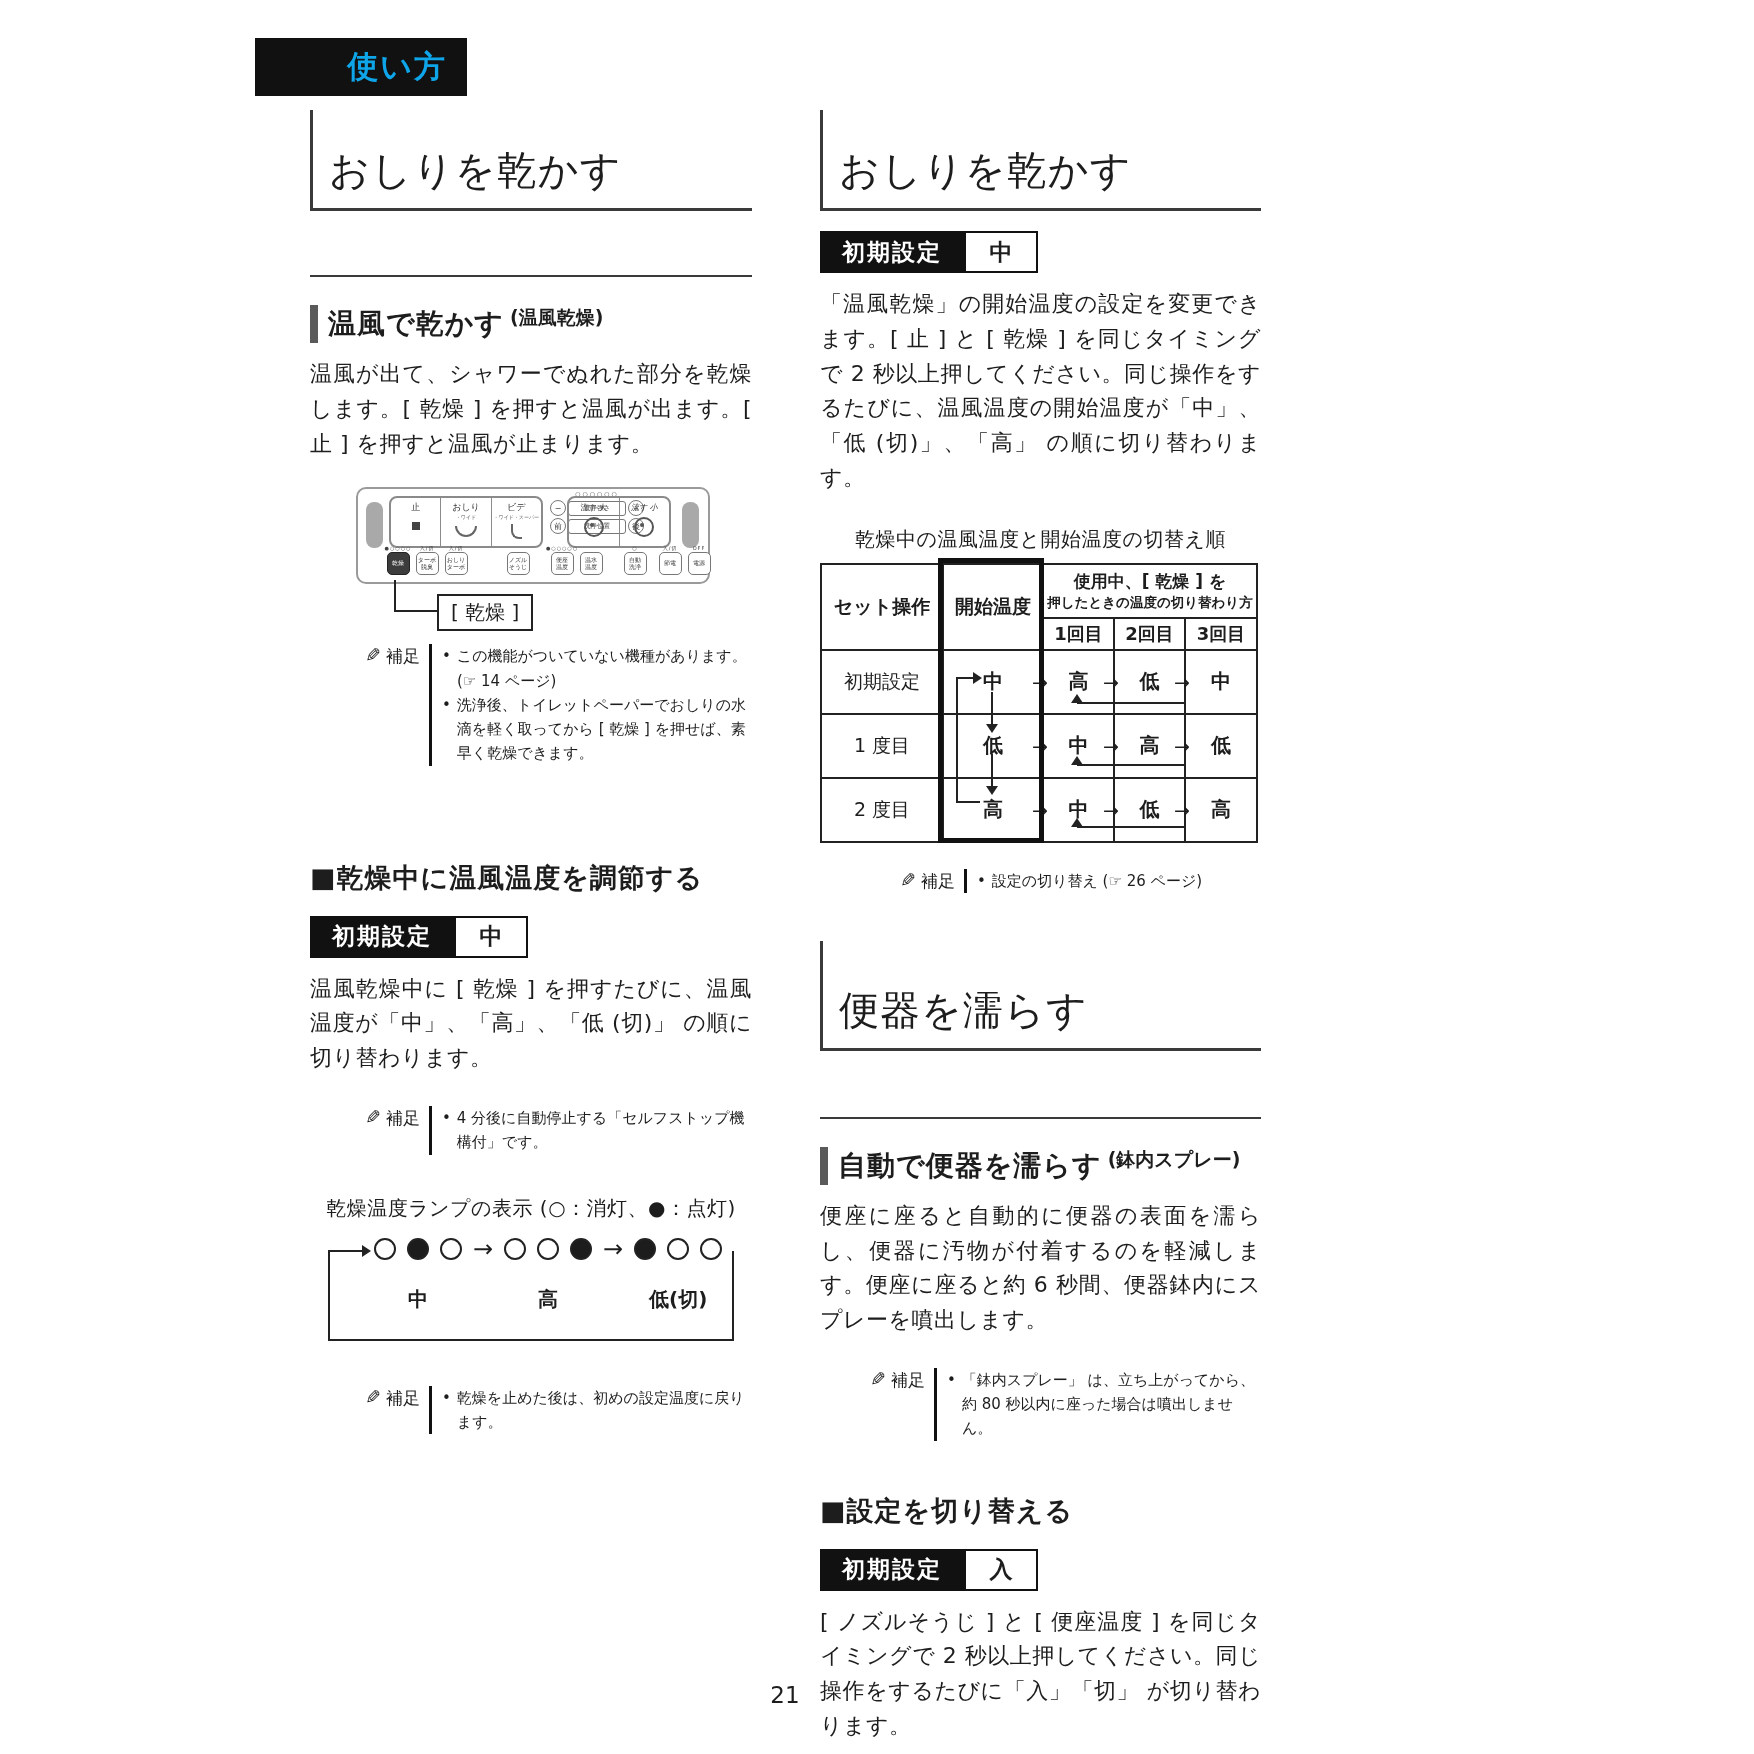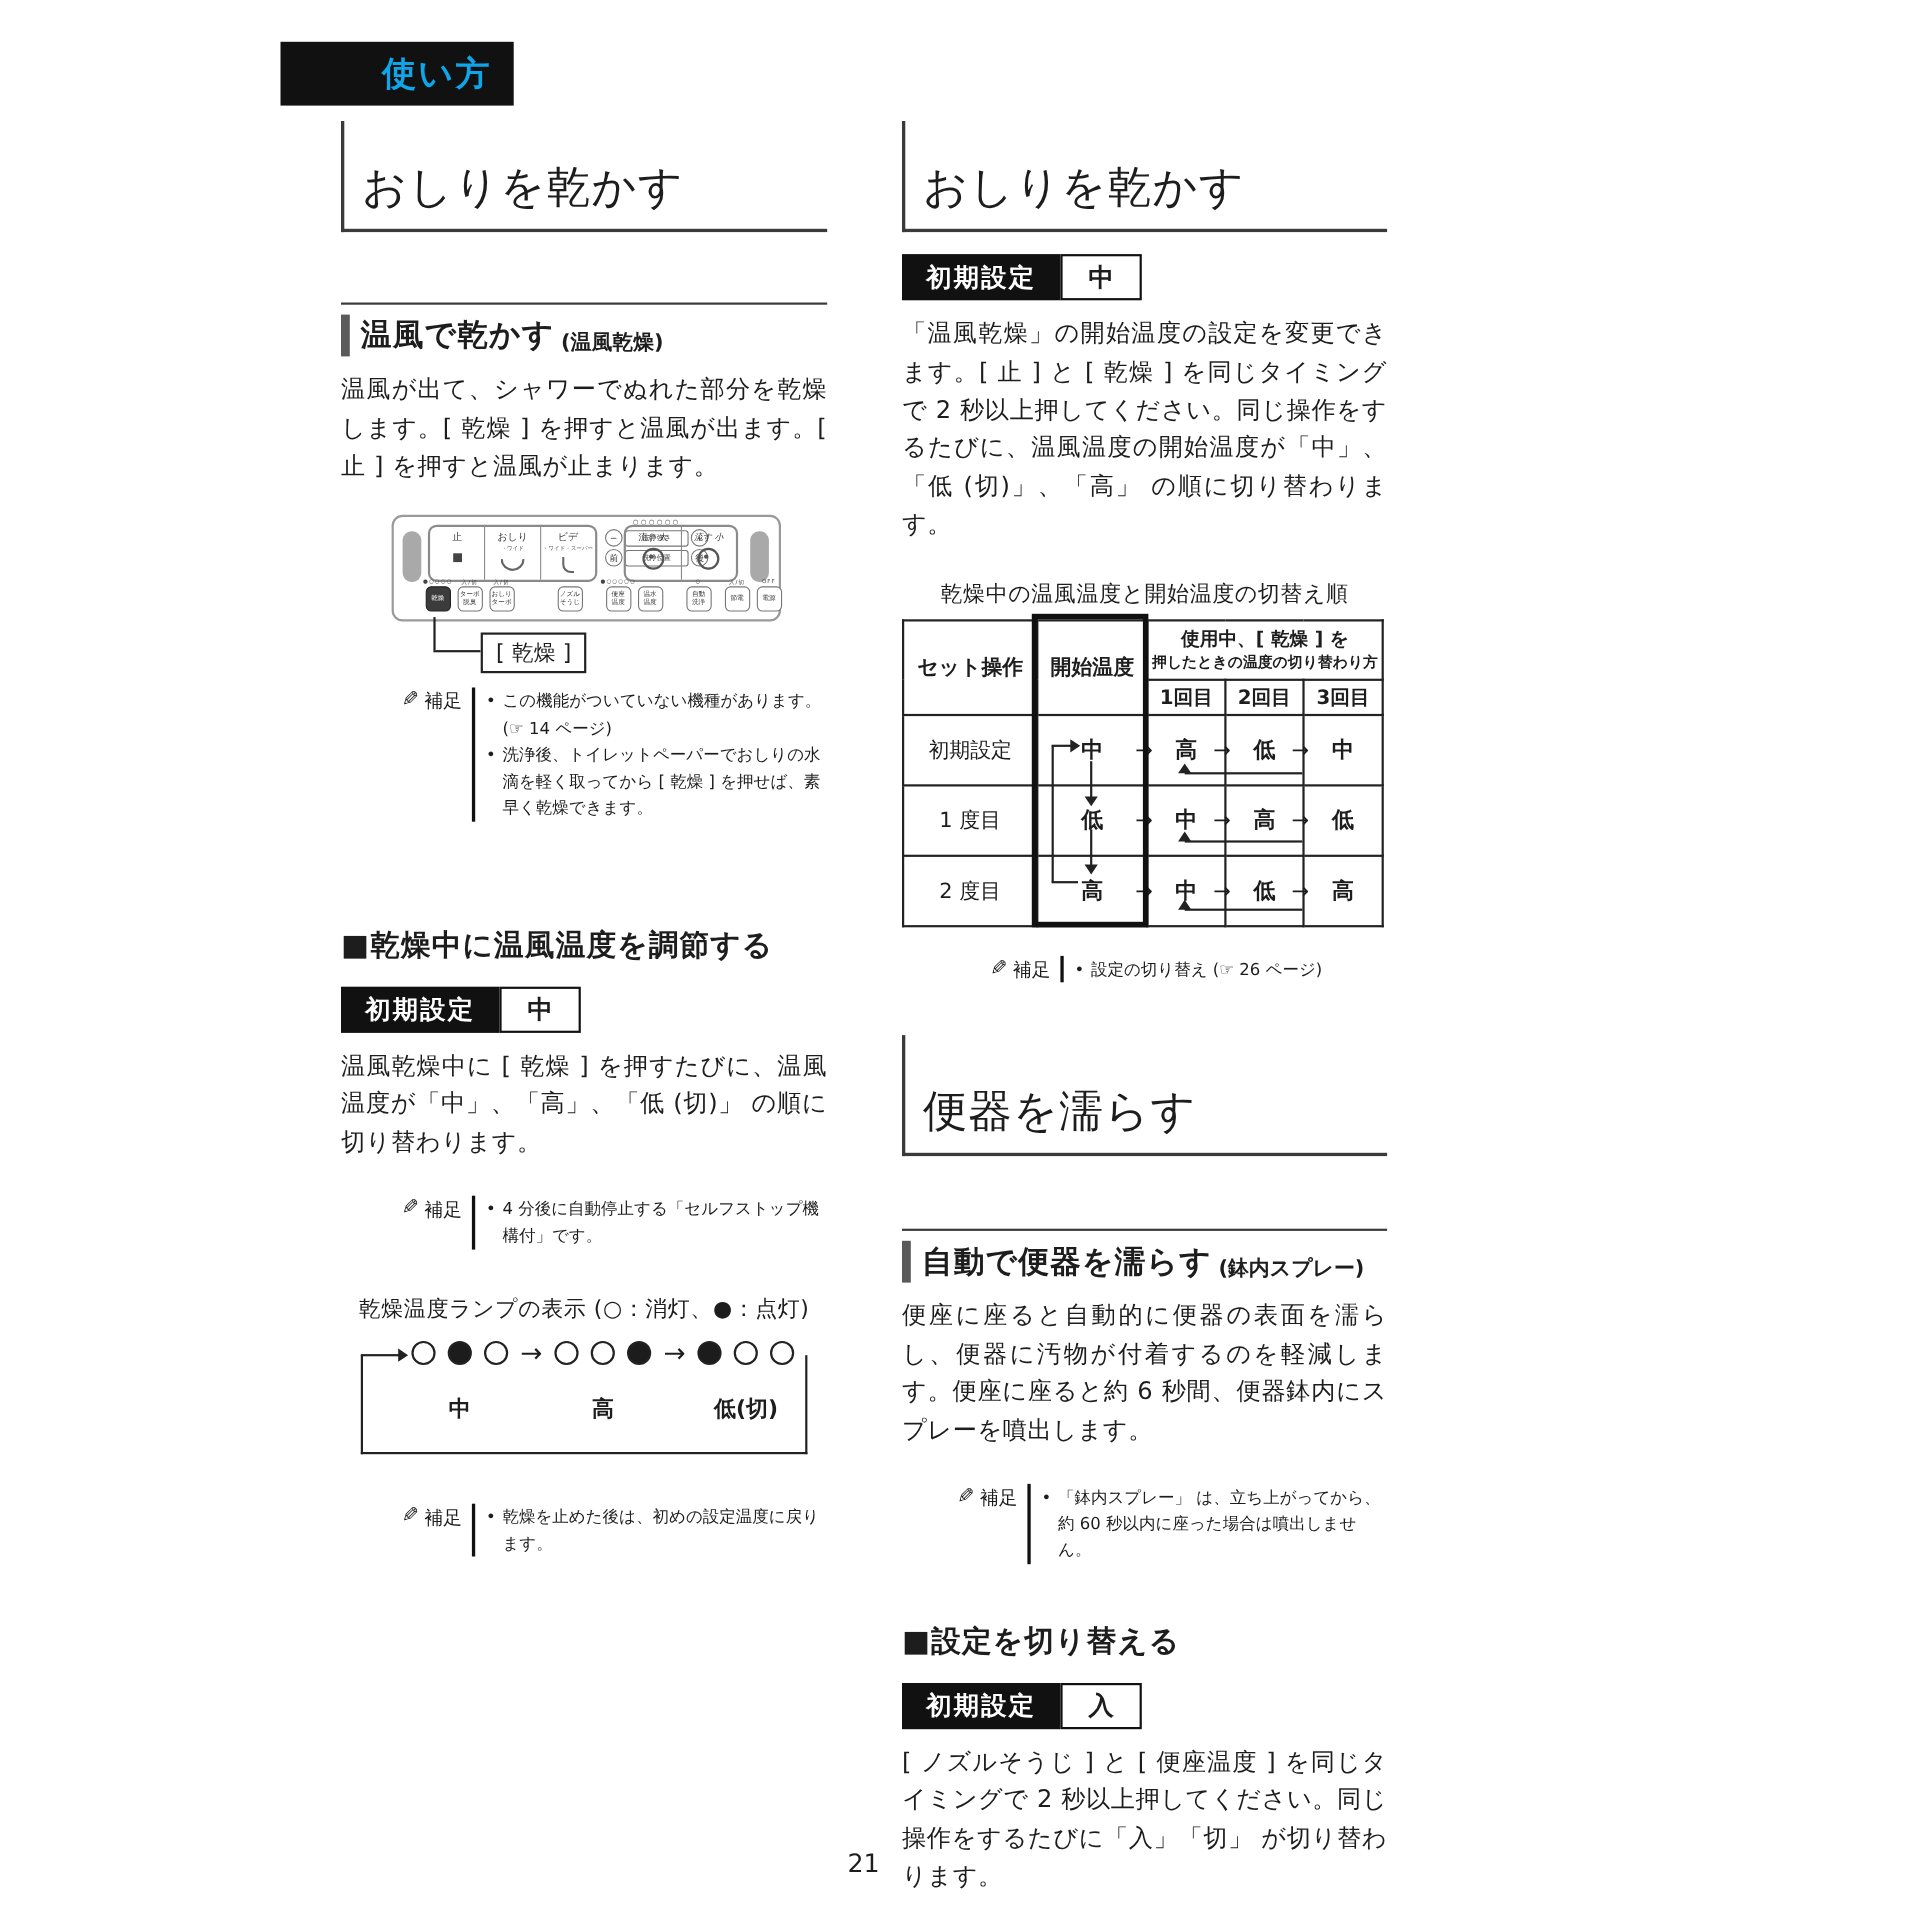--- a/index.html
+++ b/index.html
@@ -16,21 +16,21 @@
   .col{position:absolute;top:110px;}
   .col-left{left:310px;width:442px;}
   .col-right{left:820px;width:441px;}
   
   .h1{height:101px;border-left:3px solid #3a3a3a;border-bottom:3px solid #3a3a3a;
     display:flex;align-items:flex-end;padding:0 0 10px 16px;box-sizing:border-box;
     font-size:40px;letter-spacing:1px;}
   .h1.second{margin-top:48px;height:110px;}
   
   .sec{border-top:2px solid #3a3a3a;padding-top:9px;}
-  .sec-inner{display:flex;align-items:flex-end;}
+  .sec-inner{display:flex;align-items:flex-start;margin-top:19px;}
   .sec-bar{width:8px;height:38px;background:#5a5a5a;margin-right:10px;flex:none;}
   .sec-title{font-size:28px;font-weight:bold;letter-spacing:1px;}
   .sec-sub{font-size:19px;font-weight:bold;margin-left:6px;}
   
   .sqh{font-size:27px;font-weight:bold;letter-spacing:1px;}
   
   .badge{display:flex;margin-top:20px;height:42px;}
   .badge-label{background:#111;color:#fff;font-size:23px;font-weight:bold;
     display:flex;align-items:center;padding:0 22px;letter-spacing:2px;}
   .badge-value{border:2px solid #111;box-sizing:border-box;width:74px;display:flex;
@@ -469,21 +469,21 @@
   <div class="note" style="margin-left:50px;margin-top:30px;">
     <span class="note-icon">✎</span>
     <span class="note-label">補足</span>
     <span class="note-bar"></span>
     <div class="note-body">
       <div class="nb">
         <span class="ndot">•</span>
         <span>「鉢内スプレー」 は、立ち上がってから、</span>
       </div>
       <div class="nb cont">
-        <span>約 60 秒以内に座った場合は噴出しません。</span>
+        <span>約 80 秒以内に座った場合は噴出しません。</span>
       </div>
     </div>
   </div>
 
   <div class="sqh" style="margin-top:52px;">■設定を切り替える</div>
 
   <div class="badge">
     <span class="badge-label">初期設定</span>
     <span class="badge-value">入</span>
   </div>

